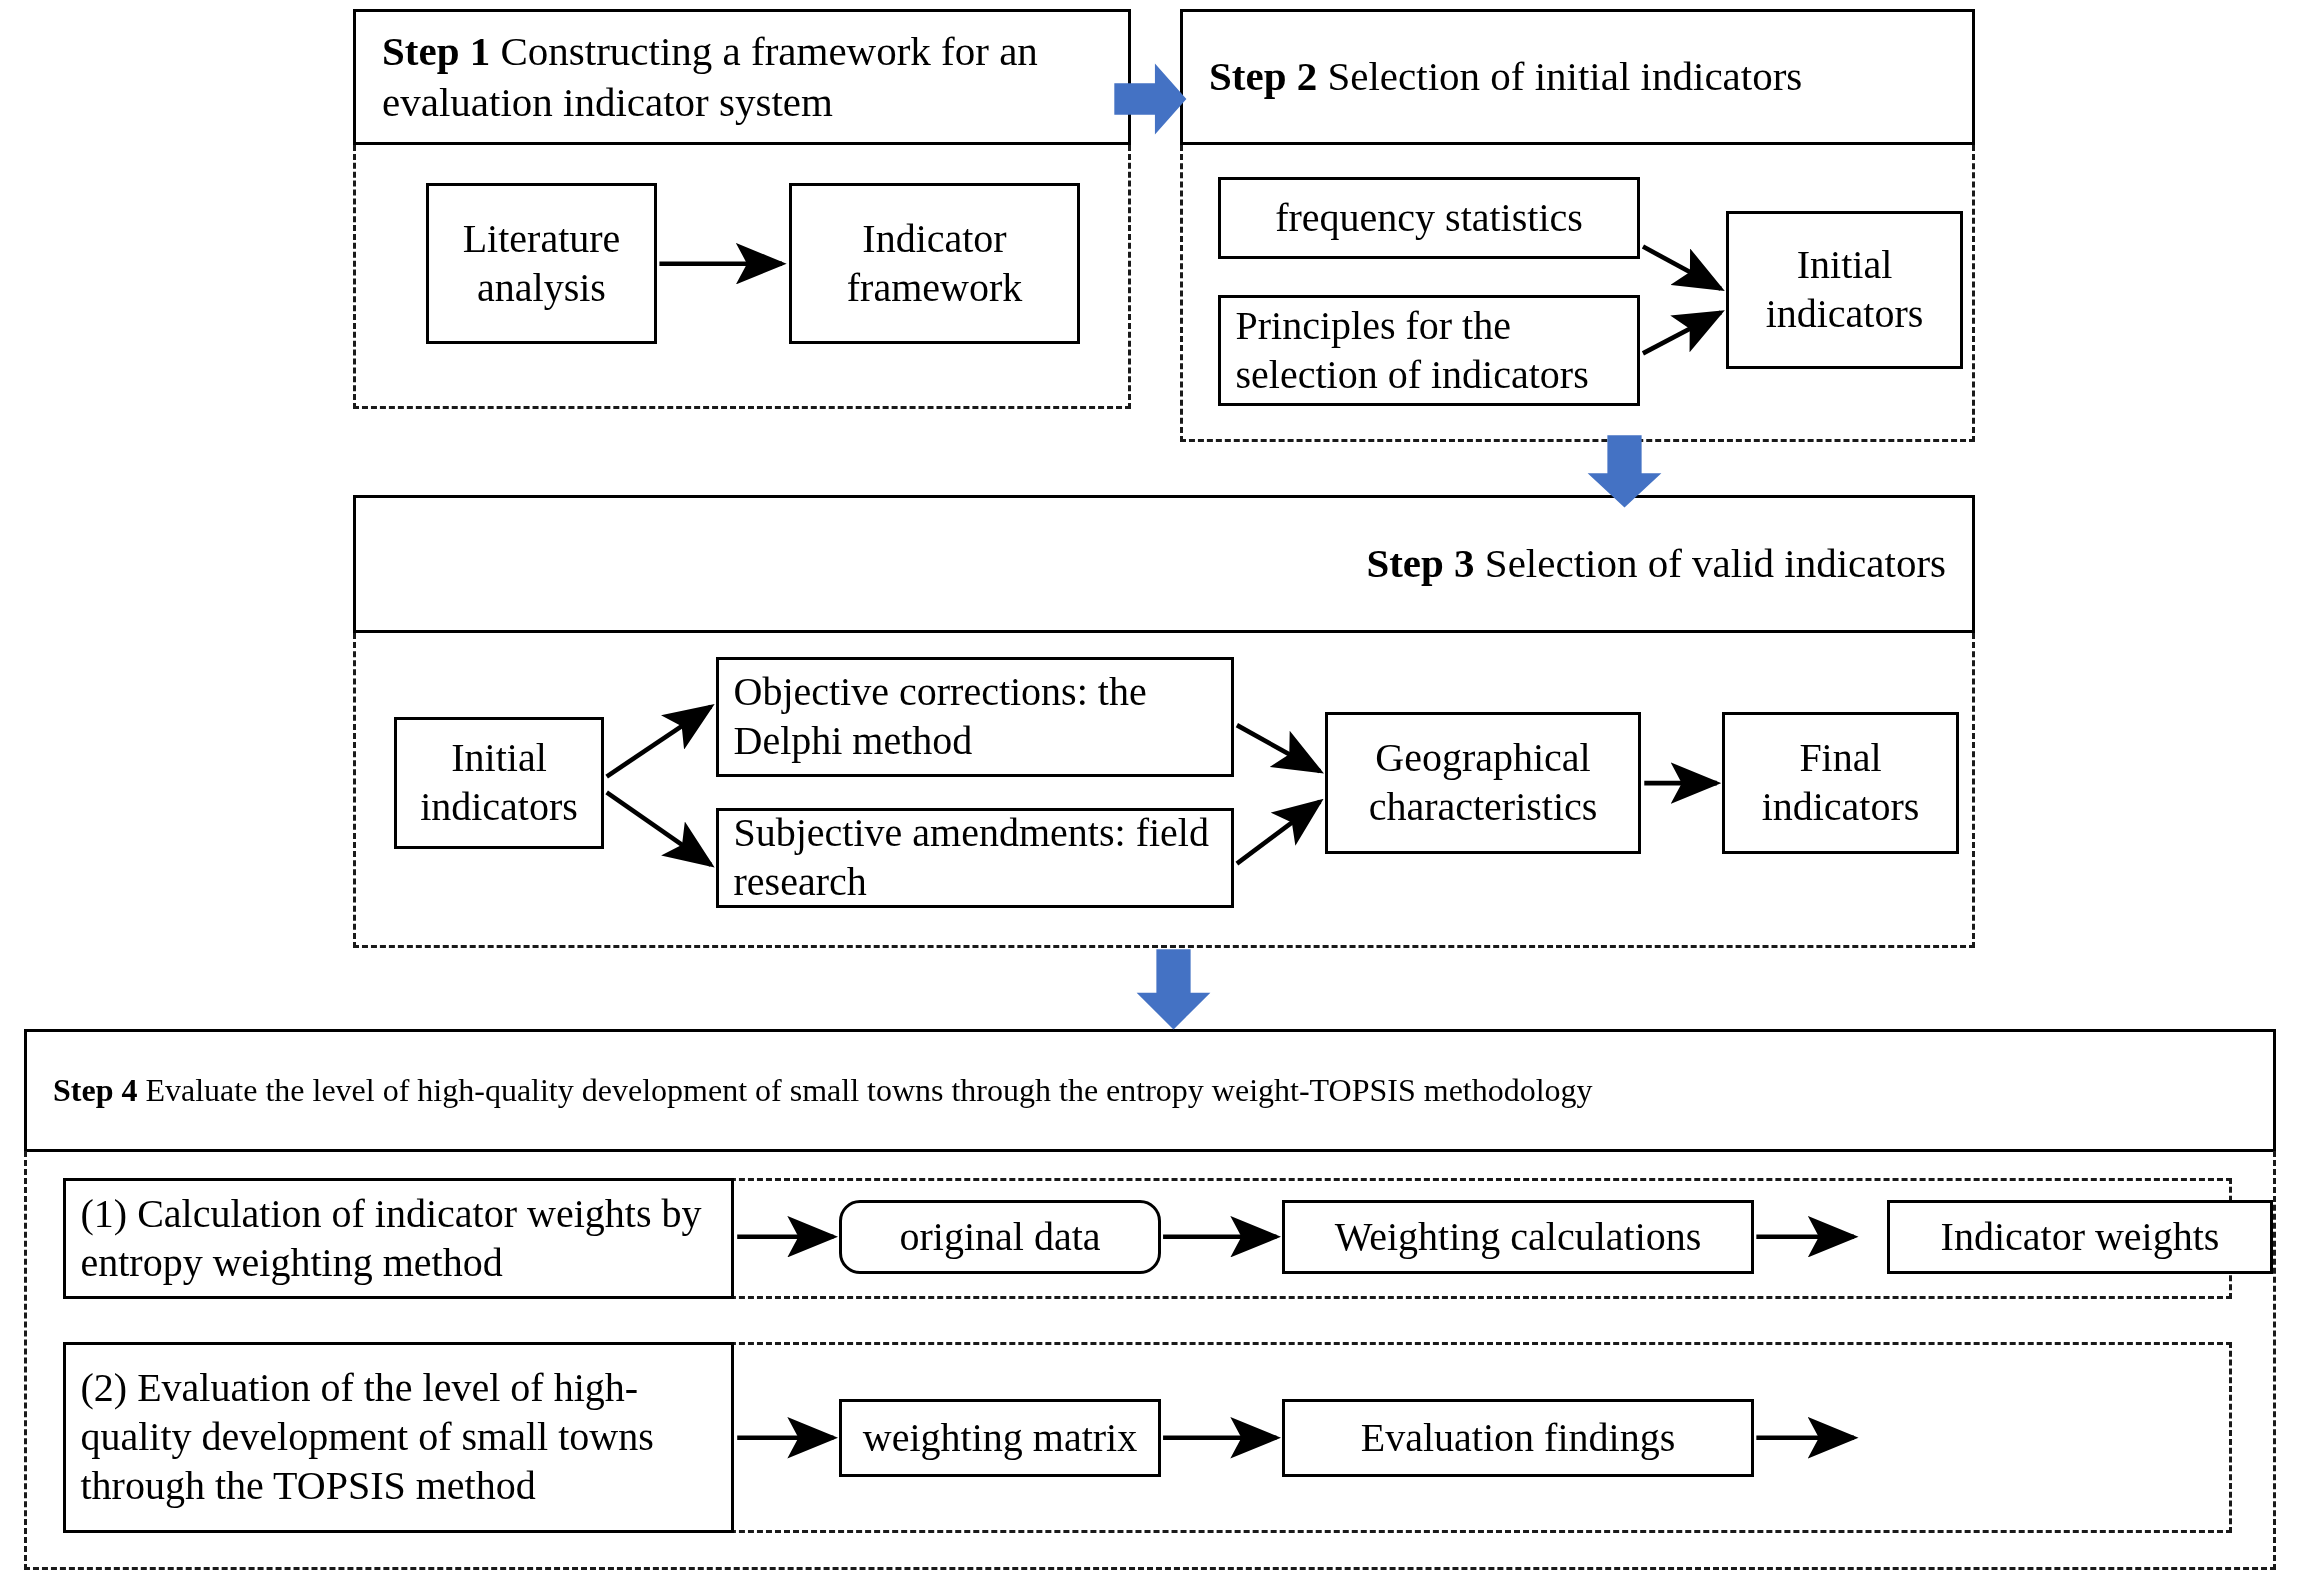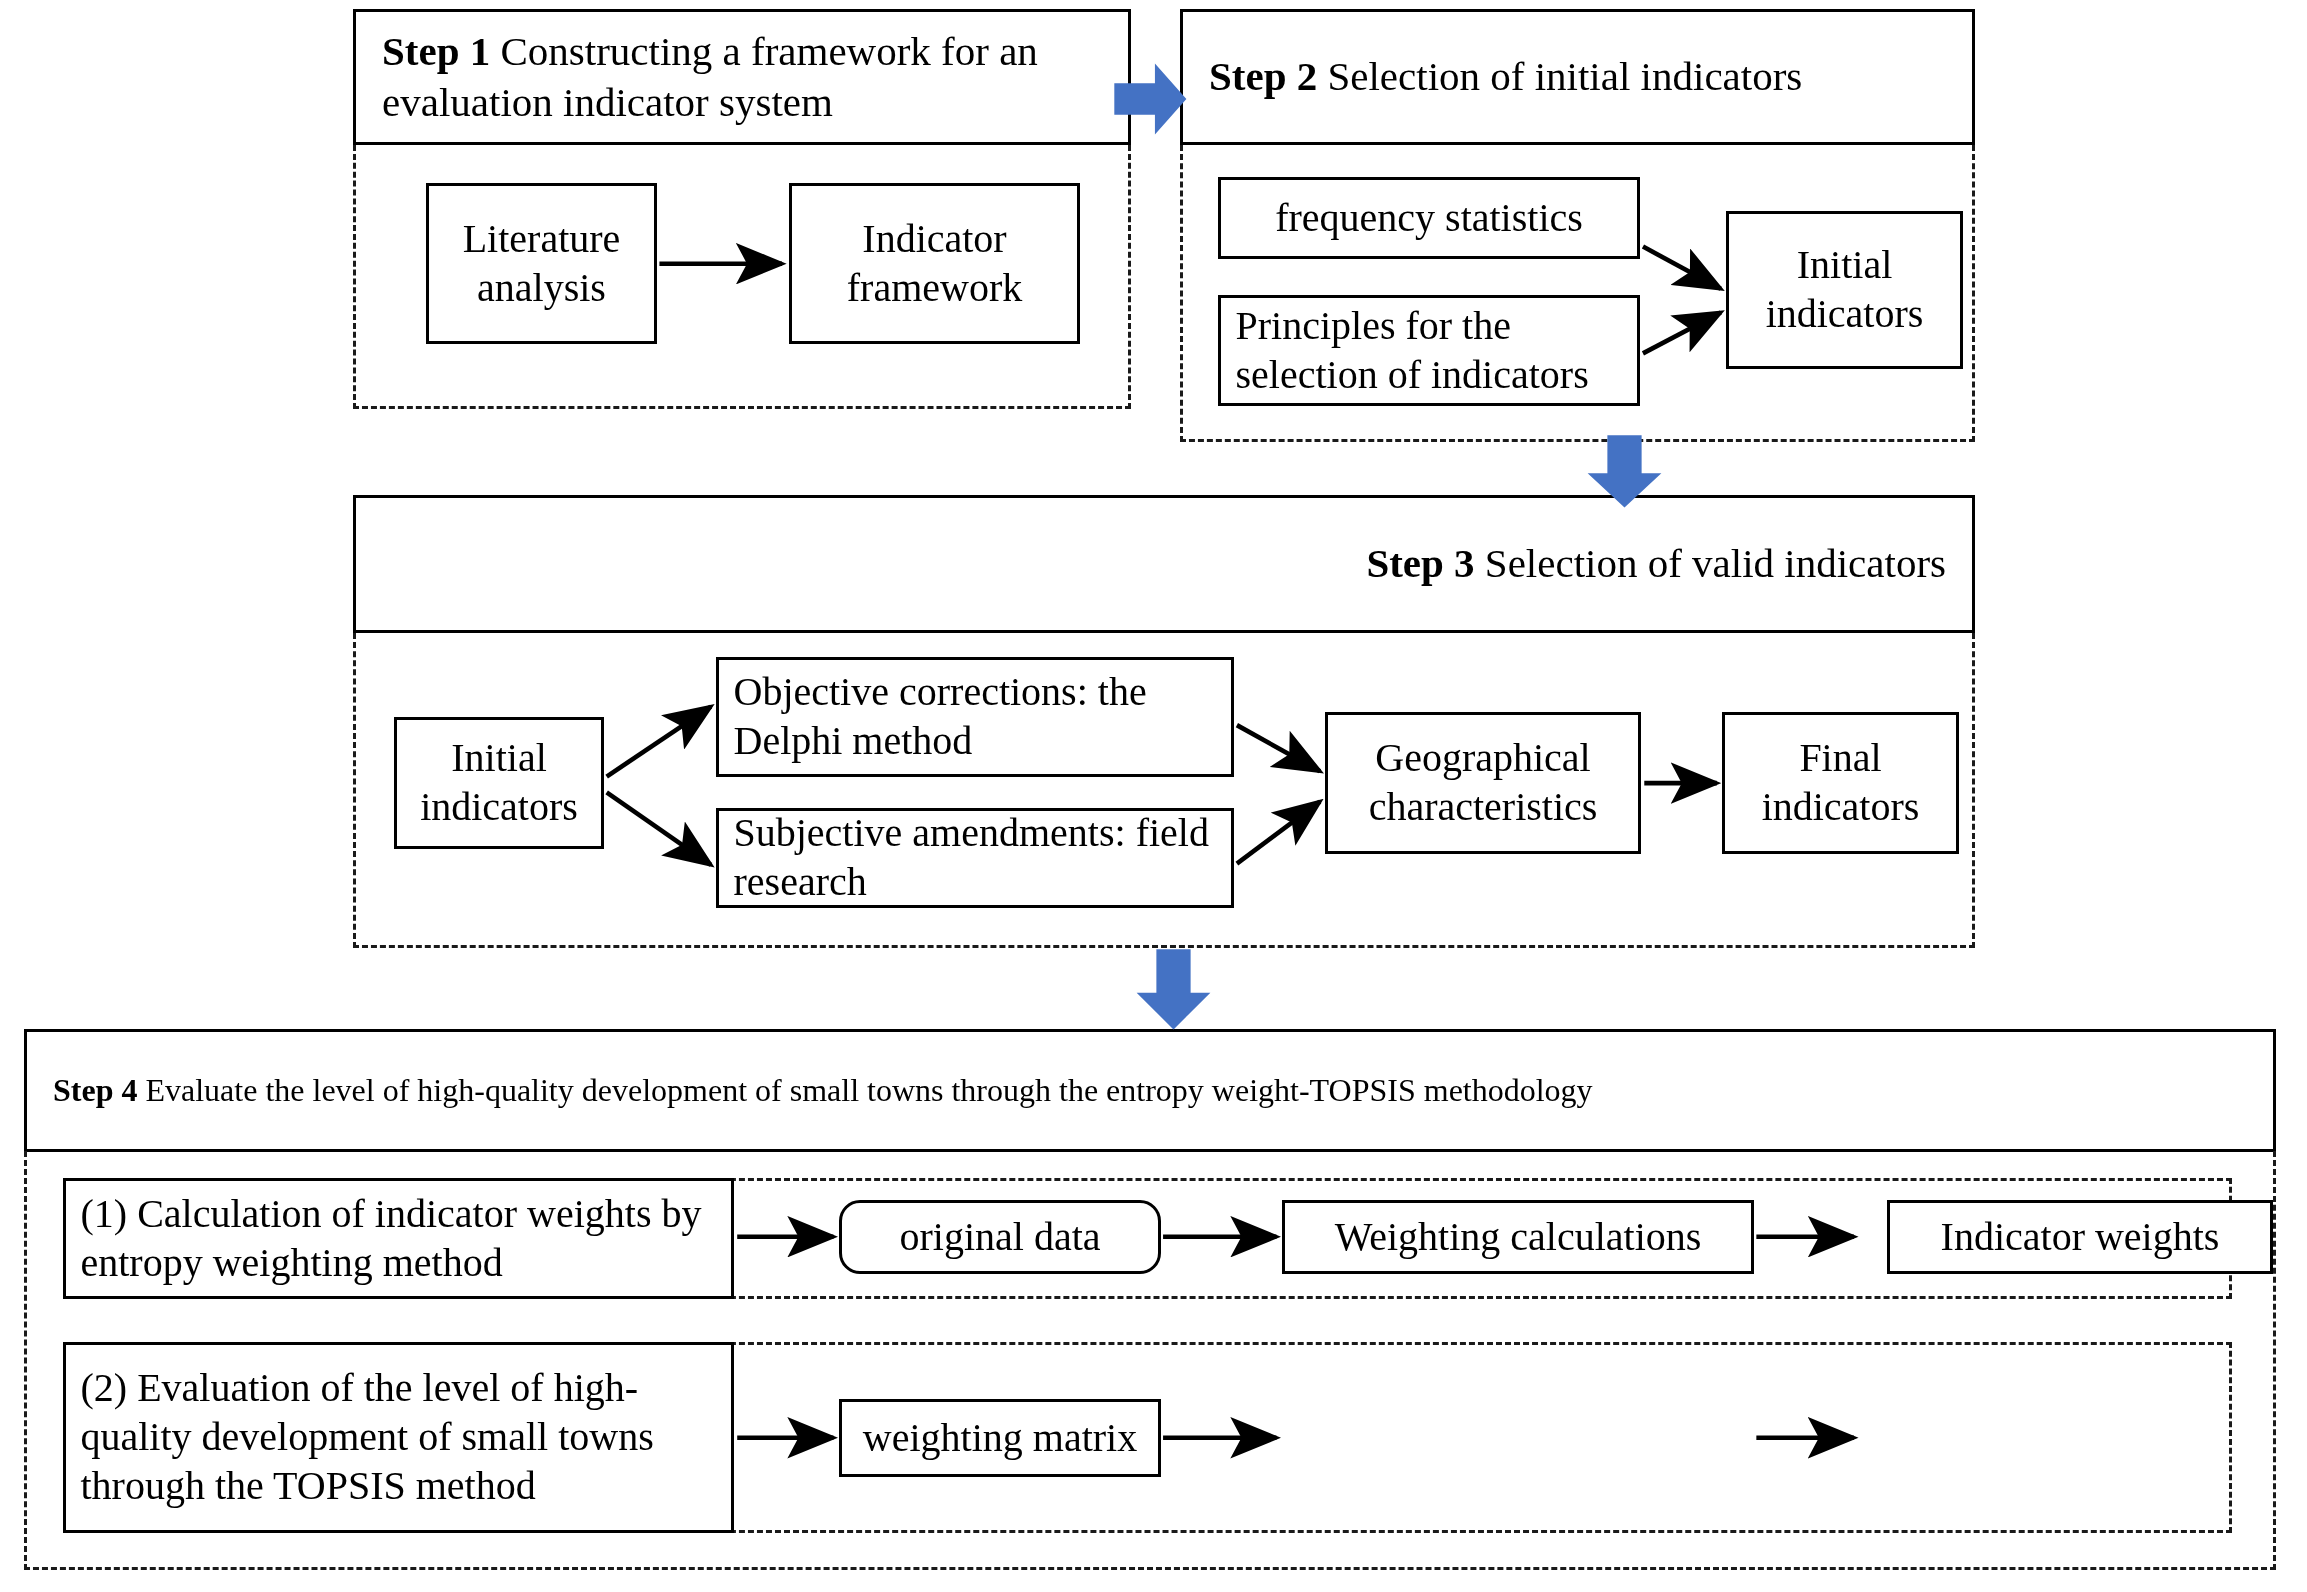--- a/index.html
+++ b/index.html
@@ -152,20 +152,23 @@
   <div class="dashed-zone full" style="left:63px;top:1342px;width:2169px;height:191px;"></div>
 
   <div class="nodebox" style="left:63px;top:1342px;width:671px;height:191px;background:#fff;">
     <span class="t58">(2) Evaluation of the level of high-quality development of small towns through the TOPSIS method</span>
   </div>
 
   <div class="nodebox center" style="left:839px;top:1399px;width:322px;height:78px;">
     <span class="t58">weighting matrix</span>
   </div>
 
+  <div class="nodebox center" style="left:1282px;top:1399px;width:472px;height:78px;">
+    <span class="t58">Evaluation findings</span>
+  </div>
 
 
   <svg class="conn" viewBox="0 0 3499 2415">
     <defs>
       <marker id="ah" markerWidth="11" markerHeight="9" refX="10" refY="4.5" orient="auto" markerUnits="strokeWidth">
         <path d="M0,0 L11,4.5 L0,9 L2.4,4.5 z" fill="#000"></path>
       </marker>
     </defs>
     <g stroke="#000" stroke-width="7" fill="none" marker-end="url(#ah)">
 

